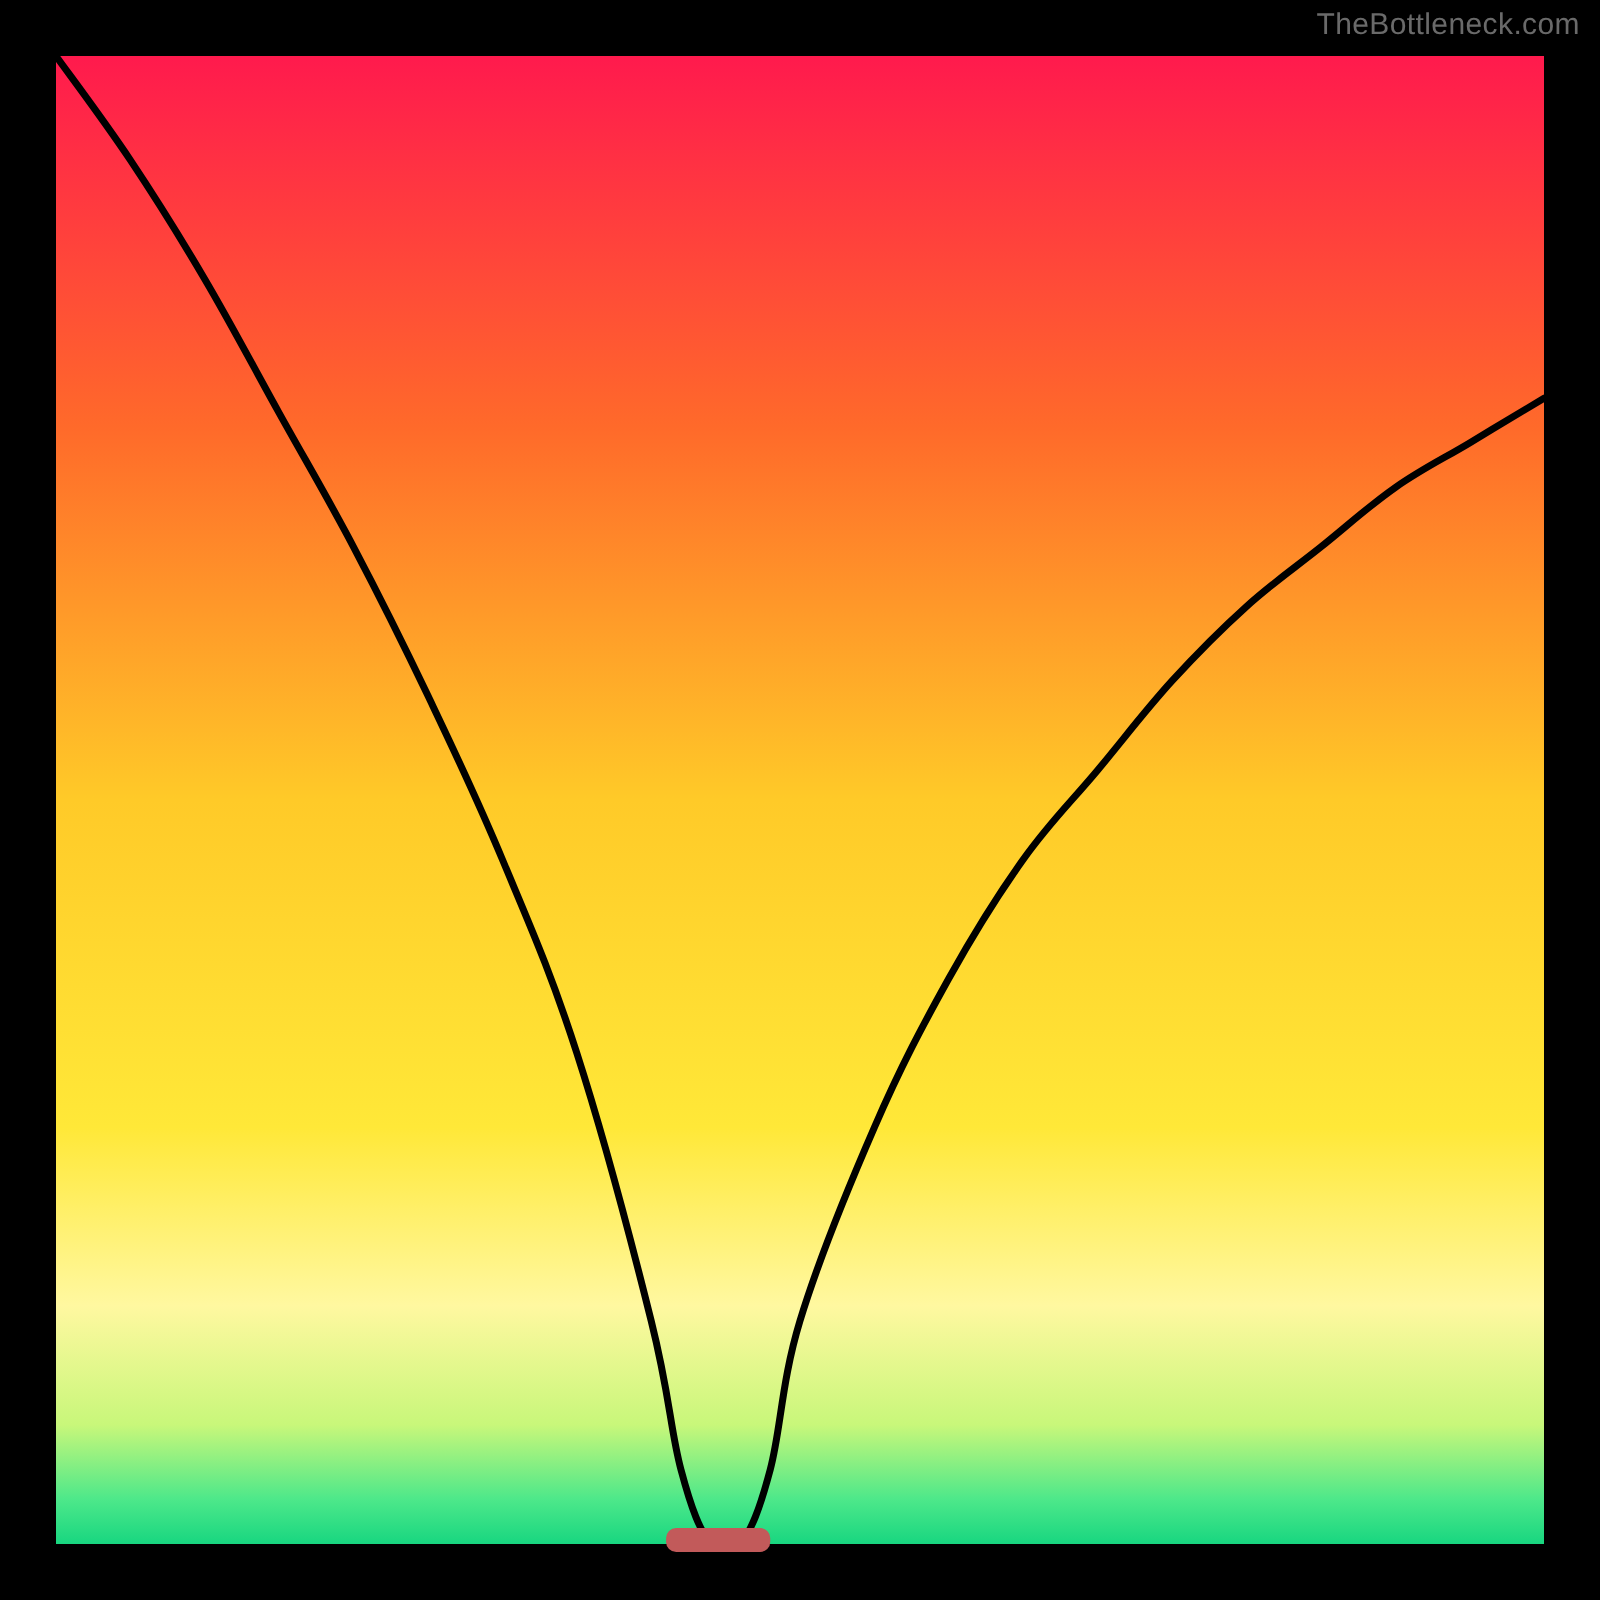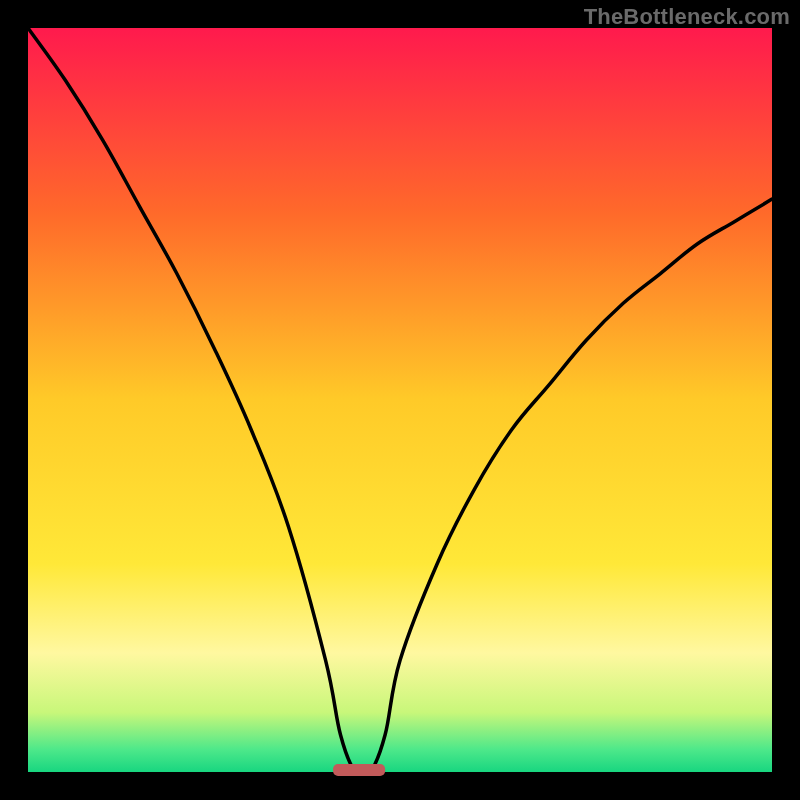--- a/index.html
+++ b/index.html
@@ -15,22 +15,22 @@
     top: 0;
     left: 0;
     width: 800px;
     height: 800px;
   }
   .watermark {
     position: absolute;
     top: 4px;
     right: 10px;
     font-family: Arial, Helvetica, sans-serif;
-    font-size: 22px;
-    font-weight: 700;
+    font-size: 15px;
+    font-weight: 400;
     color: #6a6a6a;
     letter-spacing: 0.2px;
   }
 </style>
 </head>
 <body>
 
 <svg class="frame" viewBox="0 0 800 800" xmlns="http://www.w3.org/2000/svg">
   <defs>
     <linearGradient id="bg-grad" x1="0" y1="0" x2="0" y2="1">

